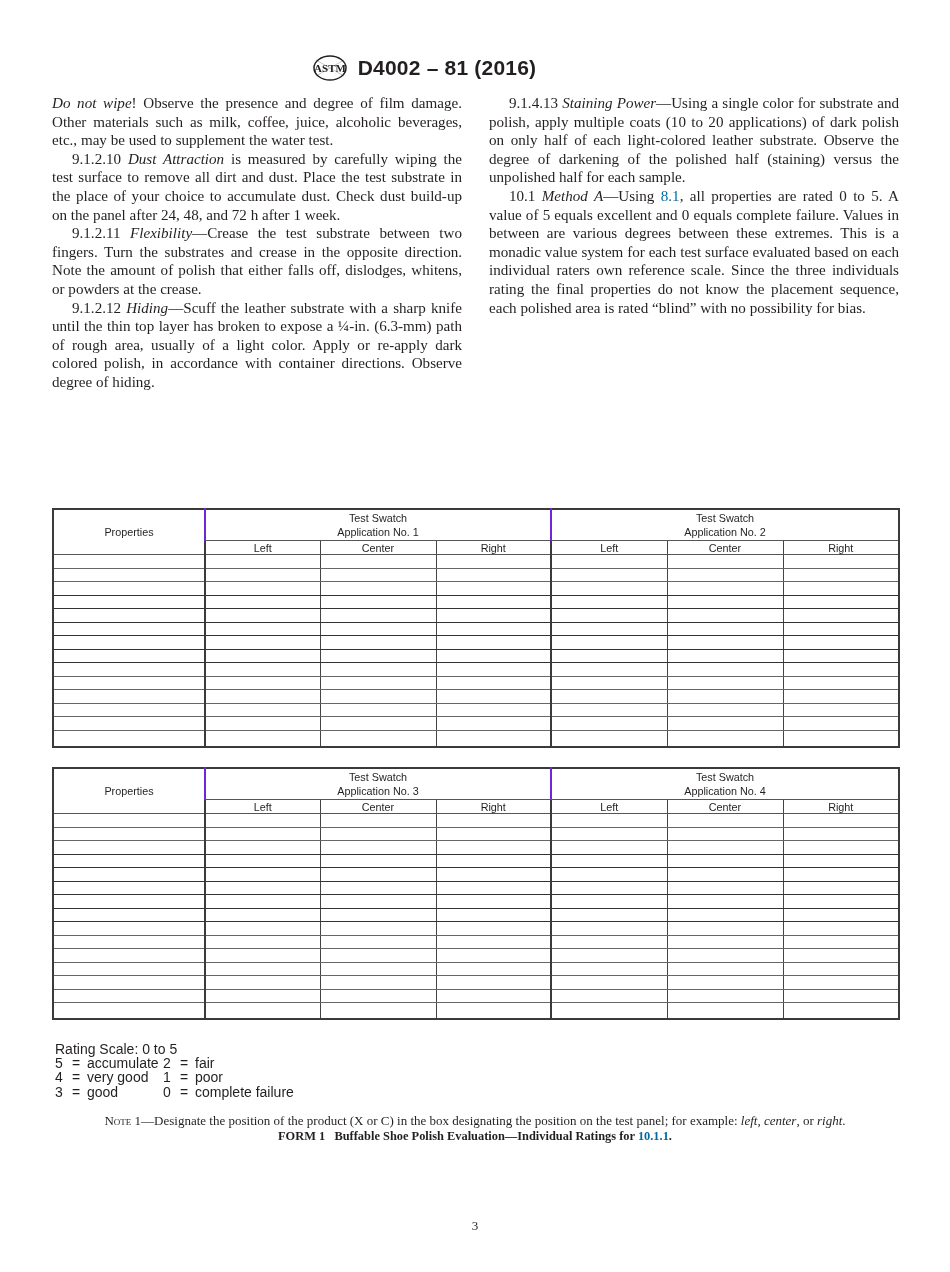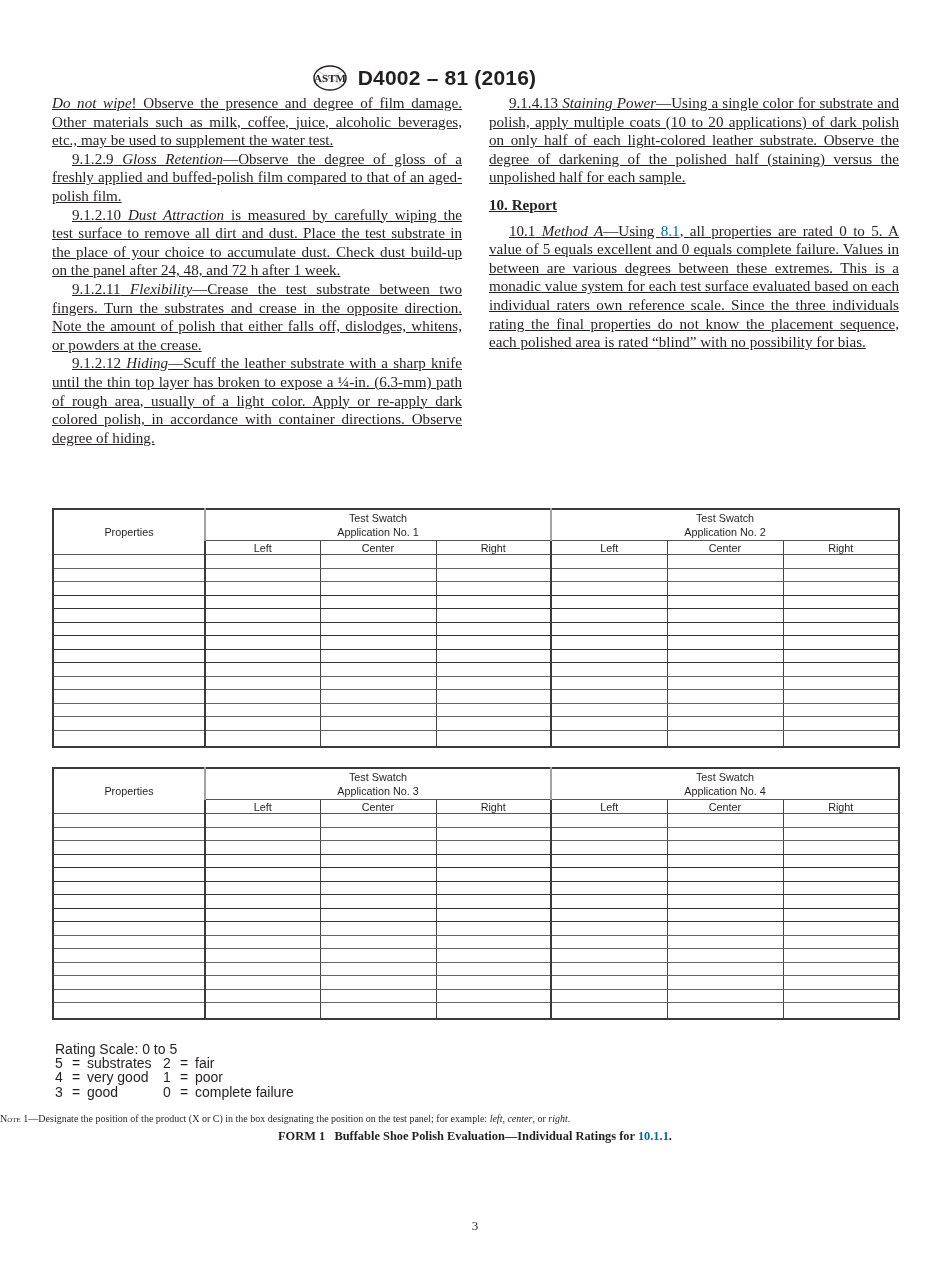--- a/index.html
+++ b/index.html
@@ -1,84 +1,82 @@
 <!DOCTYPE html>
 <html><head>
 <meta charset="utf-8">
 <style>
   html, body { margin: 0; padding: 0; background: #ffffff; }
   body { width: 950px; height: 1272px; position: relative; overflow: hidden; color: #231f20; }
 
   
-  .doc-header { position: absolute; top: 54px; left: 0; width: 848px; display: flex; justify-content: center; align-items: center; gap: 10px; margin-top: 10px; }
+  .doc-header { position: absolute; top: 54px; left: 0; width: 848px; display: flex; justify-content: center; align-items: center; gap: 10px; }
   .logo { width: 36px; height: 28px; }
   .doc-title { font-family: "Liberation Sans", sans-serif; font-weight: bold; font-size: 21px; letter-spacing: 0.2px; }
 
   
-  .col { position: absolute; top: 94px; width: 410px; font-family: "Liberation Serif", serif; font-size: 15.1px; line-height: 18.6px; text-align: justify; text-decoration: underline; }
+  .col { position: absolute; top: 94px; width: 410px; font-family: "Liberation Serif", serif; font-size: 15.1px; line-height: 18.6px; text-align: justify; }
   .col-left { left: 52px; }
   .col-right { left: 489px; }
   .col p { margin: 0; }
   .indent { text-indent: 20px; }
   .col em { font-style: italic; }
   .section-heading { font-weight: bold; margin: 9px 0 7px 0 !important; text-indent: 0; }
   .link { color: #0369a1; }
 
   
   .form-table { position: absolute; left: 52px; width: 846px; border-collapse: collapse; font-family: "Liberation Sans", sans-serif; font-size: 10.8px; color: #231f20; table-layout: fixed; }
   .form-table td, .form-table th { font-weight: normal; padding: 0; text-align: center; }
   .tbl1 { top: 508px; }
   .tbl2 { top: 767px; }
   .form-table { border: 2px solid #3a3a3a; }
-  .h-group { height: 29px; line-height: 13.5px; vertical-align: middle; border-left: 2px solid #a3a3a3; border-bottom: 1.5px solid #555; padding-top: 1px !important; }
+  .h-group { height: 29px; line-height: 13.5px; vertical-align: middle; border-left: 2px solid #6d28d9; border-bottom: 1.5px solid #555; padding-top: 1px !important; }
   .h-props { border-bottom: 1.5px solid #555; vertical-align: middle; margin-left: 16px; }
   .h-sub { height: 13px; line-height: 12px; border-bottom: 1.5px solid #555; border-left: 1.5px solid #444; }
   .h-sub.first { border-left: 2px solid #3a3a3a; }
   .row td { height: 12.5px; border-bottom: 1.4px solid #666; border-left: 1.5px solid #444; }
   .row td.c-props { border-left: none; }
   .row td.c-grp { border-left: 2px solid #3a3a3a; }
   .row.dark td { border-bottom-color: #333; }
   .row:last-child td { border-bottom: none; height: 15px; }
 
   
   .legend { position: absolute; left: 55px; top: 1042px; font-family: "Liberation Sans", sans-serif; font-size: 14px; line-height: 14.2px; color: #231f20; }
   .legend-row { display: flex; }
   .lg-n { width: 10px; }
   .lg-eq { width: 22px; text-align: center; }
   .lg-t { width: 76px; }
 
   
-  .note { position: absolute; left: 0; width: 950px; top: 1113px; font-family: "Liberation Serif", serif; font-size: 10px; color: #231f20; }
+  .note { position: absolute; left: 0; width: 950px; top: 1113px; text-align: center; font-family: "Liberation Serif", serif; font-size: 13px; color: #231f20; }
   .note .sc { font-variant: small-caps; }
   .caption { position: absolute; left: 0; width: 950px; top: 1129px; text-align: center; font-family: "Liberation Serif", serif; font-size: 12.4px; font-weight: bold; color: #231f20; }
   .page-number { position: absolute; left: 0; width: 950px; top: 1218px; text-align: center; font-family: "Liberation Serif", serif; font-size: 13px; color: #231f20; }
 </style>
 </head>
 <body>
 
 <div class="doc-header">
   <svg class="logo" viewBox="0 0 36 28">
     <ellipse cx="18" cy="14" rx="16" ry="12" fill="none" stroke="#231f20" stroke-width="1.5"></ellipse>
     <text x="18" y="18" text-anchor="middle" font-family="Liberation Serif, serif" font-size="11" font-weight="bold" fill="#231f20">ASTM</text>
     <path d="M4 6 L32 22 M4 22 L32 6" stroke="#231f20" stroke-width="0.6" opacity="0.4"></path>
   </svg>
   <span class="doc-title">D4002 – 81 (2016)</span>
 </div>
 
 <div class="col col-left">
   <p><em>Do not wipe</em><span>! Observe the presence and degree of film damage. Other materials such as milk, coffee, juice, alcoholic beverages, etc., may be used to supplement the water test.</span></p>
-  <p class="indent"><span>9.1.2.9</span> <em>Gloss Retention</em><span>—Observe the degree of gloss of a freshly applied and buffed-polish film compared to that of an aged-polish film.</span></p>
   <p class="indent"><span>9.1.2.10</span> <em>Dust Attraction</em><span> is measured by carefully wiping the test surface to remove all dirt and dust. Place the test substrate in the place of your choice to accumulate dust. Check dust build-up on the panel after 24, 48, and 72 h after 1 week.</span></p>
   <p class="indent"><span>9.1.2.11</span> <em>Flexibility</em><span>—Crease the test substrate between two fingers. Turn the substrates and crease in the opposite direction. Note the amount of polish that either falls off, dislodges, whitens, or powders at the crease.</span></p>
   <p class="indent"><span>9.1.2.12</span> <em>Hiding</em><span>—Scuff the leather substrate with a sharp knife until the thin top layer has broken to expose a ¼-in. (6.3-mm) path of rough area, usually of a light color. Apply or re-apply dark colored polish, in accordance with container directions. Observe degree of hiding.</span></p>
 </div>
 
 <div class="col col-right">
   <p class="indent"><span>9.1.4.13</span> <em>Staining Power</em><span>—Using a single color for substrate and polish, apply multiple coats (10 to 20 applications) of dark polish on only half of each light-colored leather substrate. Observe the degree of darkening of the polished half (staining) versus the unpolished half for each sample.</span></p>
-  <p class="section-heading">10.  Report</p>
   <p class="indent"><span>10.1</span> <em>Method A</em><span>—Using </span><span class="link">8.1</span><span>, all properties are rated 0 to 5. A value of 5 equals excellent and 0 equals complete failure. Values in between are various degrees between these extremes. This is a monadic value system for each test surface evaluated based on each individual raters own reference scale. Since the three individuals rating the final properties do not know the placement sequence, each polished area is rated “blind” with no possibility for bias.</span></p>
 </div>
 
 <table class="form-table tbl1">
   <colgroup>
     <col style="width:152px">
       <col style="width:115px">
       <col style="width:116px">
       <col style="width:115px">
       <col style="width:116px">
@@ -392,21 +390,21 @@
         <td class=""></td>
       </tr>
     </tbody>
 </table>
 
 <div class="legend">
   <div>Rating Scale: 0 to 5</div>
   <div class="legend-row">
     <span class="lg-n">5</span>
       <span class="lg-eq">=</span>
-      <span class="lg-t">substrates</span>
+      <span class="lg-t">accumulate</span>
     <span class="lg-n">2</span>
       <span class="lg-eq">=</span>
       <span>fair</span>
   </div>
   <div class="legend-row">
     <span class="lg-n">4</span>
       <span class="lg-eq">=</span>
       <span class="lg-t">very good</span>
     <span class="lg-n">1</span>
       <span class="lg-eq">=</span>

